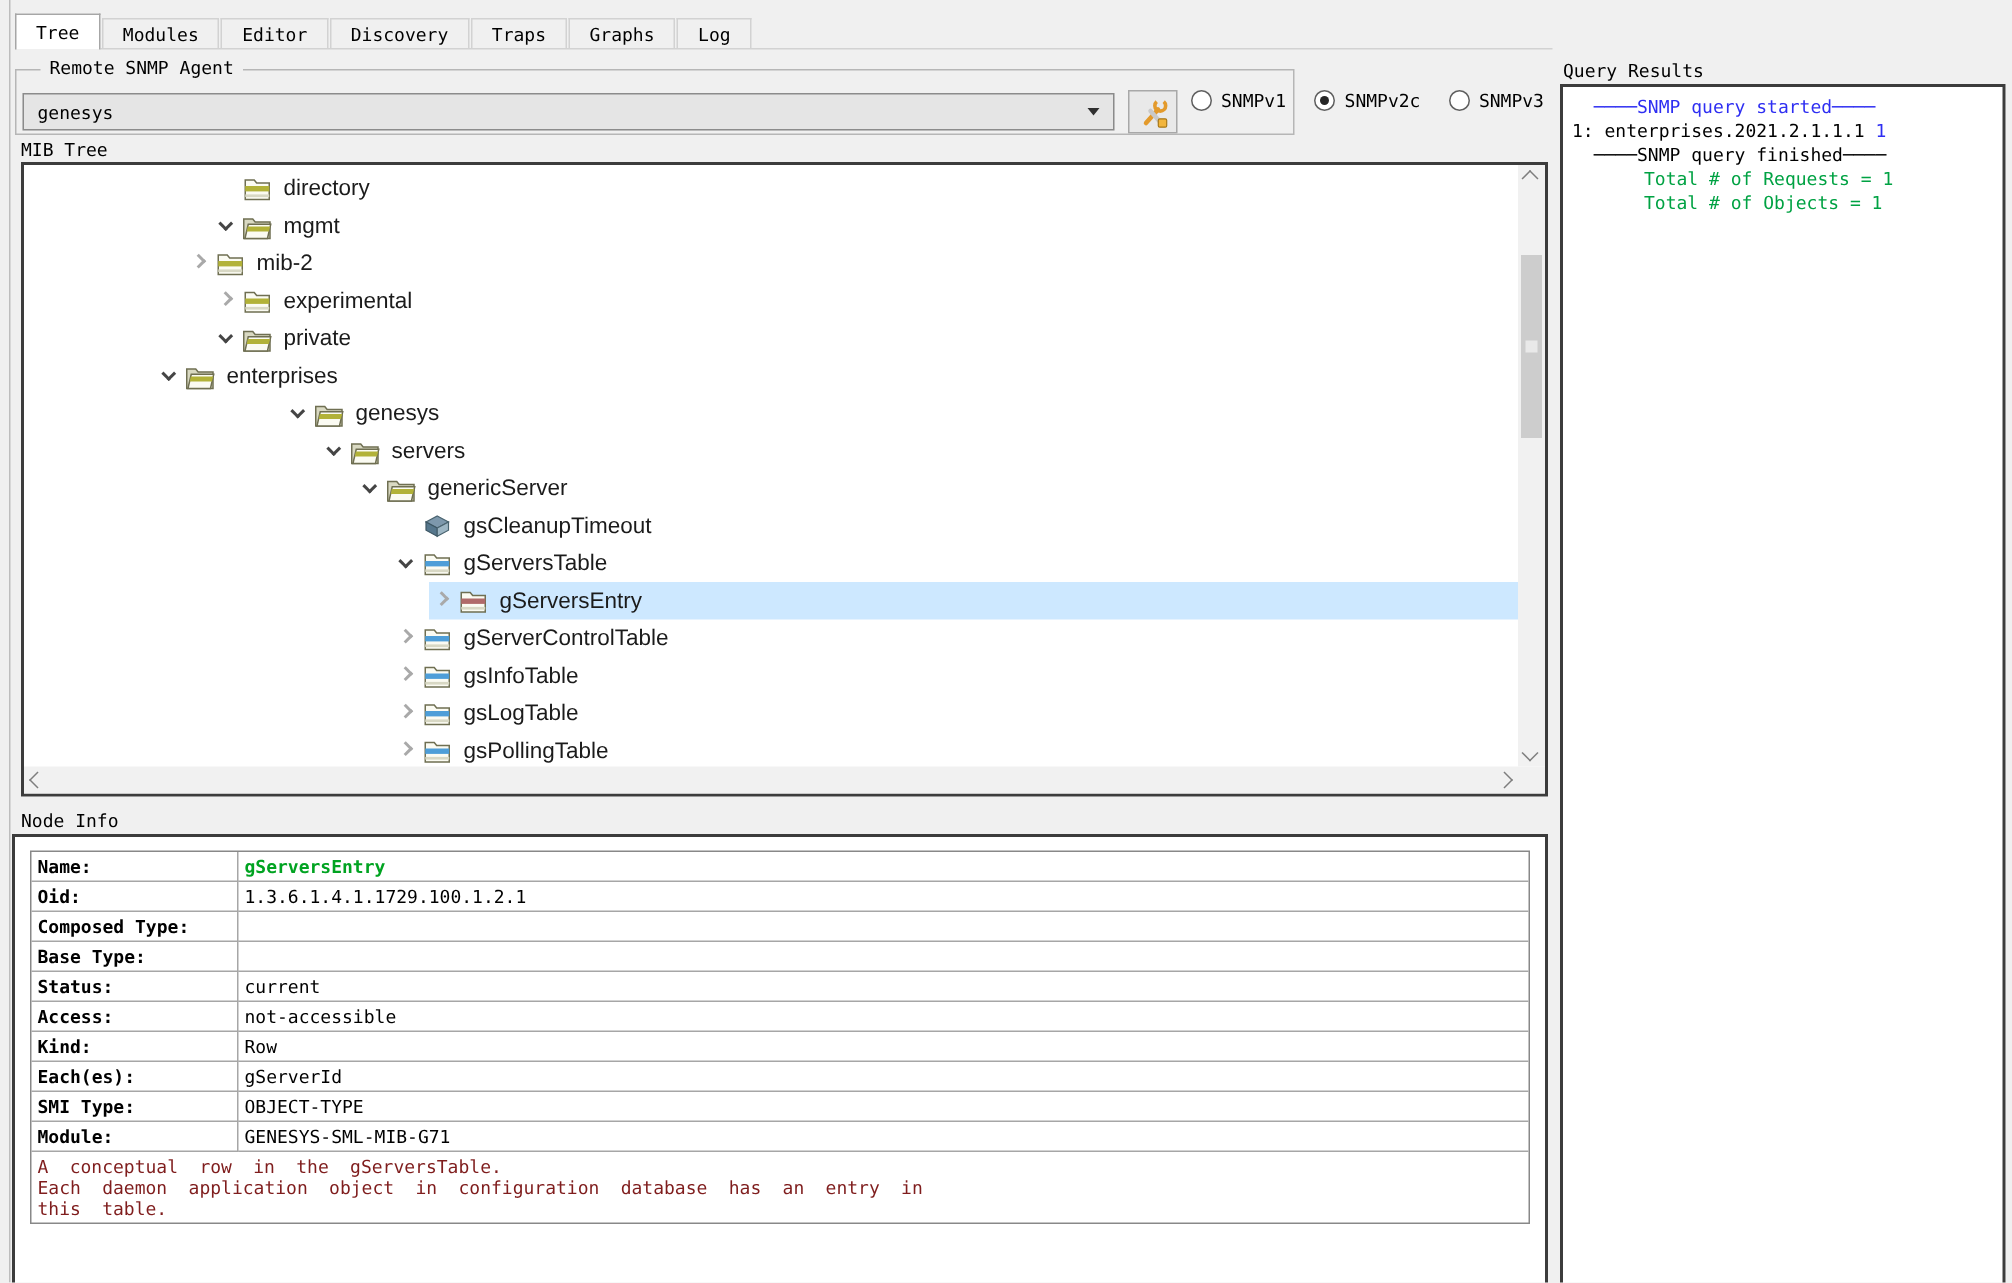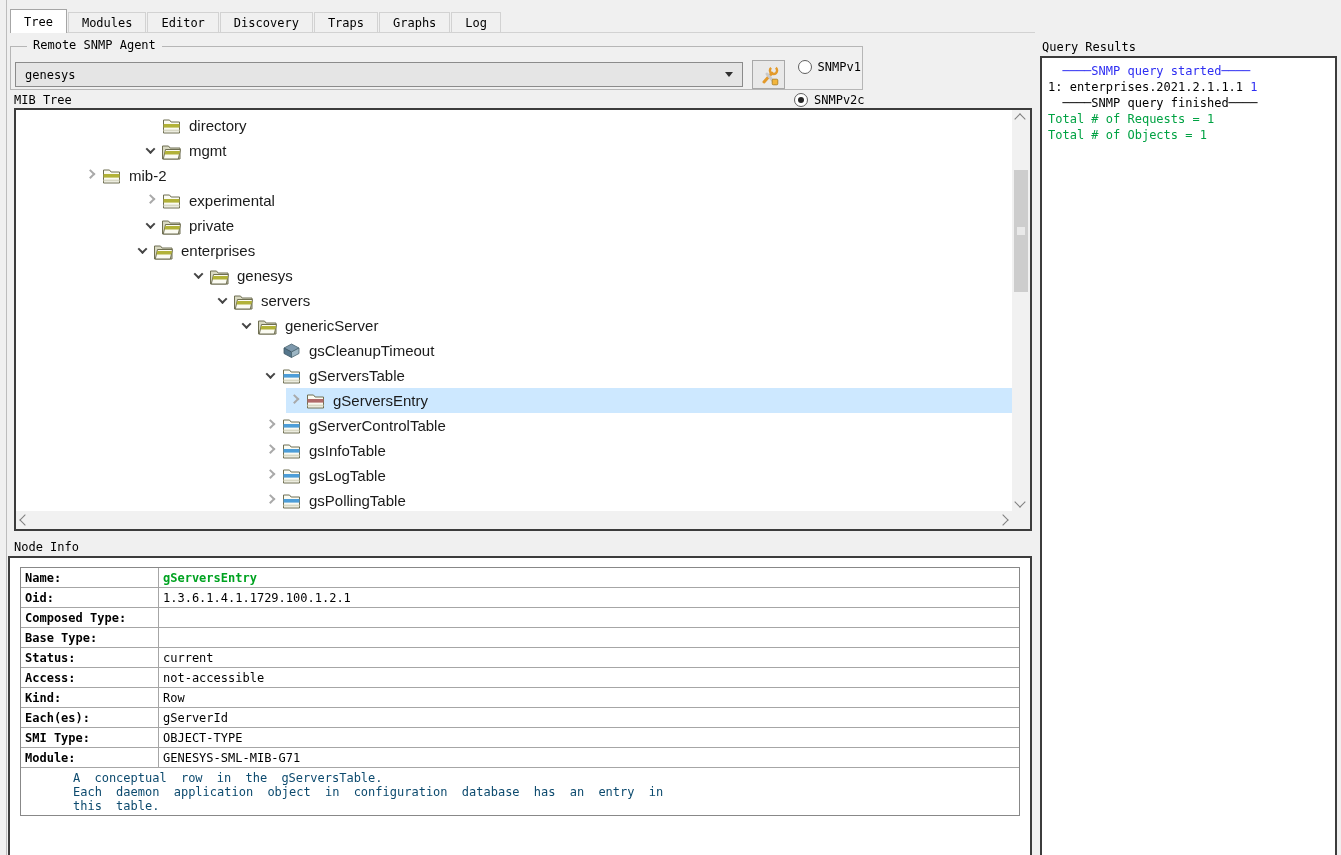--- a/index.html
+++ b/index.html
@@ -27,21 +27,21 @@
   .combo { position:absolute; left:4px; top:15px; width:728px; height:25px;
            background:#e5e5e5; border:1px solid #8b8b8b;
            display:flex; align-items:center; padding:0 9px; }
   .combo .dn { margin-left:auto; width:0; height:0;
                border-left:4px solid transparent; border-right:4px solid transparent;
                border-top:5px solid #2f2f2f; }
   .tool-btn { position:absolute; left:741px; top:13px; width:33px; height:29px;
               background:#e9e9e9; border:1px solid #a8a8a8;
               display:flex; align-items:center; justify-content:center; }
   .radios { position:absolute; left:783px; top:13px; height:29px;
-            display:flex; align-items:center; gap:19px;flex-direction:column; }
+            display:flex; align-items:flex-start; gap:19px; }
   .radio-item { display:flex; align-items:center; gap:6px; white-space:pre; }
   .radio { width:14px; height:14px; border-radius:50%; border:1px solid #5f5f5f;
            background:#fff; flex:0 0 auto; }
   .radio.sel::after { content:""; display:block; width:6px; height:6px;
                       border-radius:50%; background:#262626; margin:3px; }
 
   
   .sec-label { position:absolute; white-space:pre;text-align:center; }
 
   
@@ -72,31 +72,31 @@
   .sb-right { transform:rotate(-45deg); }
   .sb-thumb { position:absolute; left:2px; top:60px; width:14px; height:122px; background:#cdcdcd; }
   .sb-thumb::after { content:""; display:block; width:8px; height:8px; background:#e9e9e9; margin:57px auto 0; }
 
   
   .query-panel { position:absolute; left:1040px; top:56px; width:297px; height:824px;
                  border:2px solid #3c3c3c; background:#fff; padding:5px 6px;
                  line-height:16px; white-space:pre; overflow:hidden; }
   .q-blue  { color:#2e2ef2; }
   .q-black { color:#000; }
-  .q-green { color:#00a243; }
+  .q-green { color:#00a243;margin-left:48px; }
 
   
   .node-panel { position:absolute; left:8px; top:556px; width:1024px; height:310px;
                 border:2px solid #3c3c3c; background:#fff; padding:9px 10px; }
   .node-table { border:1px solid #888; display:grid; grid-template-columns:138px 1fr; }
   .nt-cell { border-bottom:1px solid #a6a6a6; padding:3px 4px 2px; min-height:20px; white-space:pre; }
   .nt-label { border-right:1px solid #a6a6a6; font-weight:bold; }
   .nt-last { border-bottom:none; }
   .nt-green { color:#00a321; font-weight:bold; }
-  .nt-blue  { color:#0c4a6e;margin-left:48px; }
+  .nt-blue  { color:#7f1d1d; }
   .nt-desc-line { word-spacing:7px; line-height:14px; }
 </style>
 </head>
 <body>
 
 <div class="win-edge"></div>
 
 <div class="tabbar" id="tabbar">
     <div class="tab active">Tree</div>
     <div class="tab">Modules</div>
@@ -148,21 +148,21 @@
             <span class="chev"></span>
           </span>
           <span class="tree-icon"><svg xmlns="http://www.w3.org/2000/svg" width="21" height="18" viewBox="0 0 21 18">
               <path d="M1.5 4 h6 l1.6 2 H19 v11 H1.5 Z" fill="#d9d9c2" stroke="#6f6f52" stroke-width="1"></path>
               <path d="M4.5 7.5 h15 l-2.2 9.5 H2.3 Z" fill="#fbfbf2" stroke="#6f6f52" stroke-width="1"></path>
               <path d="M4.2 9 h14.9 l-0.8 3.4 H3.5 Z" fill="#b2b238"></path>
             </svg></span>
           <span class="tree-label">mgmt</span>
         </div>
       </div>
-      <div class="tree-row" style="padding-left: 66px;">
+      <div class="tree-row" style="padding-left: 108px;">
         <div class="row-hl">
           <span class="chev-box">
             <span class="chev col"></span>
           </span>
           <span class="tree-icon"><svg xmlns="http://www.w3.org/2000/svg" width="21" height="18" viewBox="0 0 21 18">
               <path d="M2.5 3 h6 l1.6 2 H18.5 V16 H2.5 Z" fill="#fbfbf2" stroke="#6f6f52" stroke-width="1"></path>
               <rect x="2.5" y="7" width="16" height="3.6" fill="#b2b238"></rect>
               <rect x="2.5" y="12.6" width="16" height="1.8" fill="#d8d8c4"></rect>
             </svg></span>
           <span class="tree-label">mib-2</span>
@@ -187,21 +187,21 @@
             <span class="chev"></span>
           </span>
           <span class="tree-icon"><svg xmlns="http://www.w3.org/2000/svg" width="21" height="18" viewBox="0 0 21 18">
               <path d="M1.5 4 h6 l1.6 2 H19 v11 H1.5 Z" fill="#d9d9c2" stroke="#6f6f52" stroke-width="1"></path>
               <path d="M4.5 7.5 h15 l-2.2 9.5 H2.3 Z" fill="#fbfbf2" stroke="#6f6f52" stroke-width="1"></path>
               <path d="M4.2 9 h14.9 l-0.8 3.4 H3.5 Z" fill="#b2b238"></path>
             </svg></span>
           <span class="tree-label">private</span>
         </div>
       </div>
-      <div class="tree-row" style="padding-left: 118px;">
+      <div class="tree-row" style="padding-left: 88px;">
         <div class="row-hl">
           <span class="chev-box">
             <span class="chev"></span>
           </span>
           <span class="tree-icon"><svg xmlns="http://www.w3.org/2000/svg" width="21" height="18" viewBox="0 0 21 18">
               <path d="M1.5 4 h6 l1.6 2 H19 v11 H1.5 Z" fill="#d9d9c2" stroke="#6f6f52" stroke-width="1"></path>
               <path d="M4.5 7.5 h15 l-2.2 9.5 H2.3 Z" fill="#fbfbf2" stroke="#6f6f52" stroke-width="1"></path>
               <path d="M4.2 9 h14.9 l-0.8 3.4 H3.5 Z" fill="#b2b238"></path>
             </svg></span>
           <span class="tree-label">enterprises</span>

